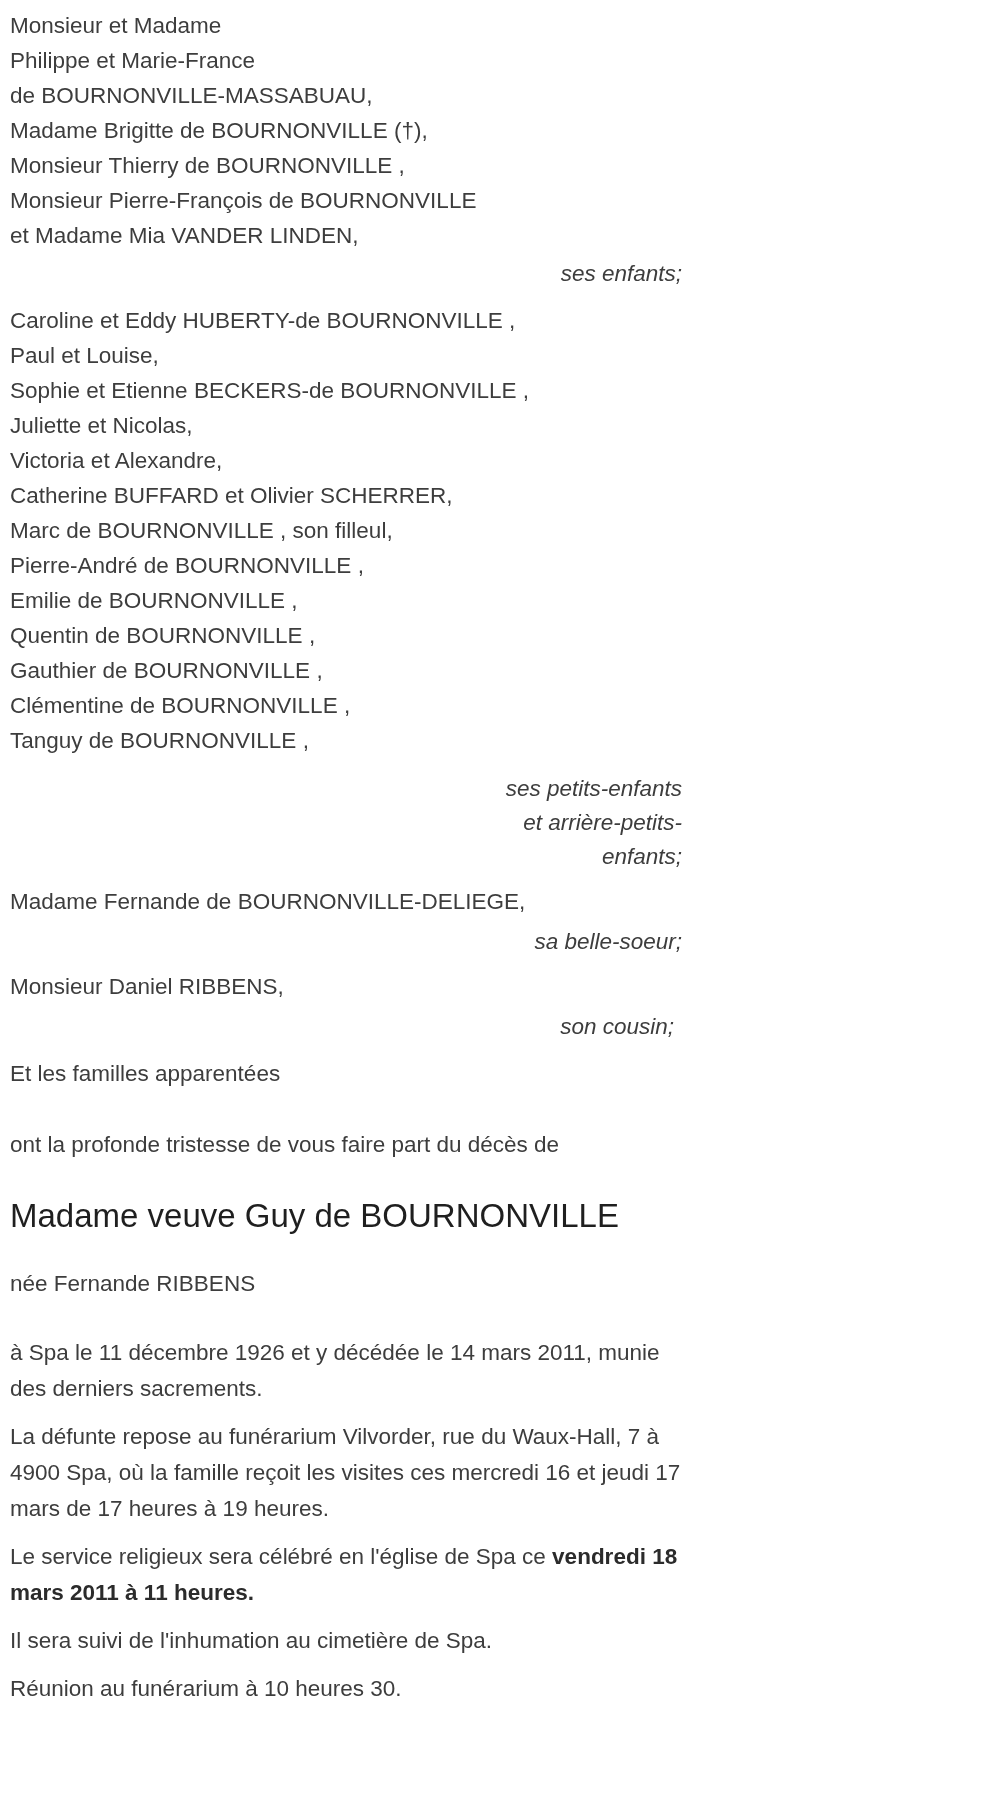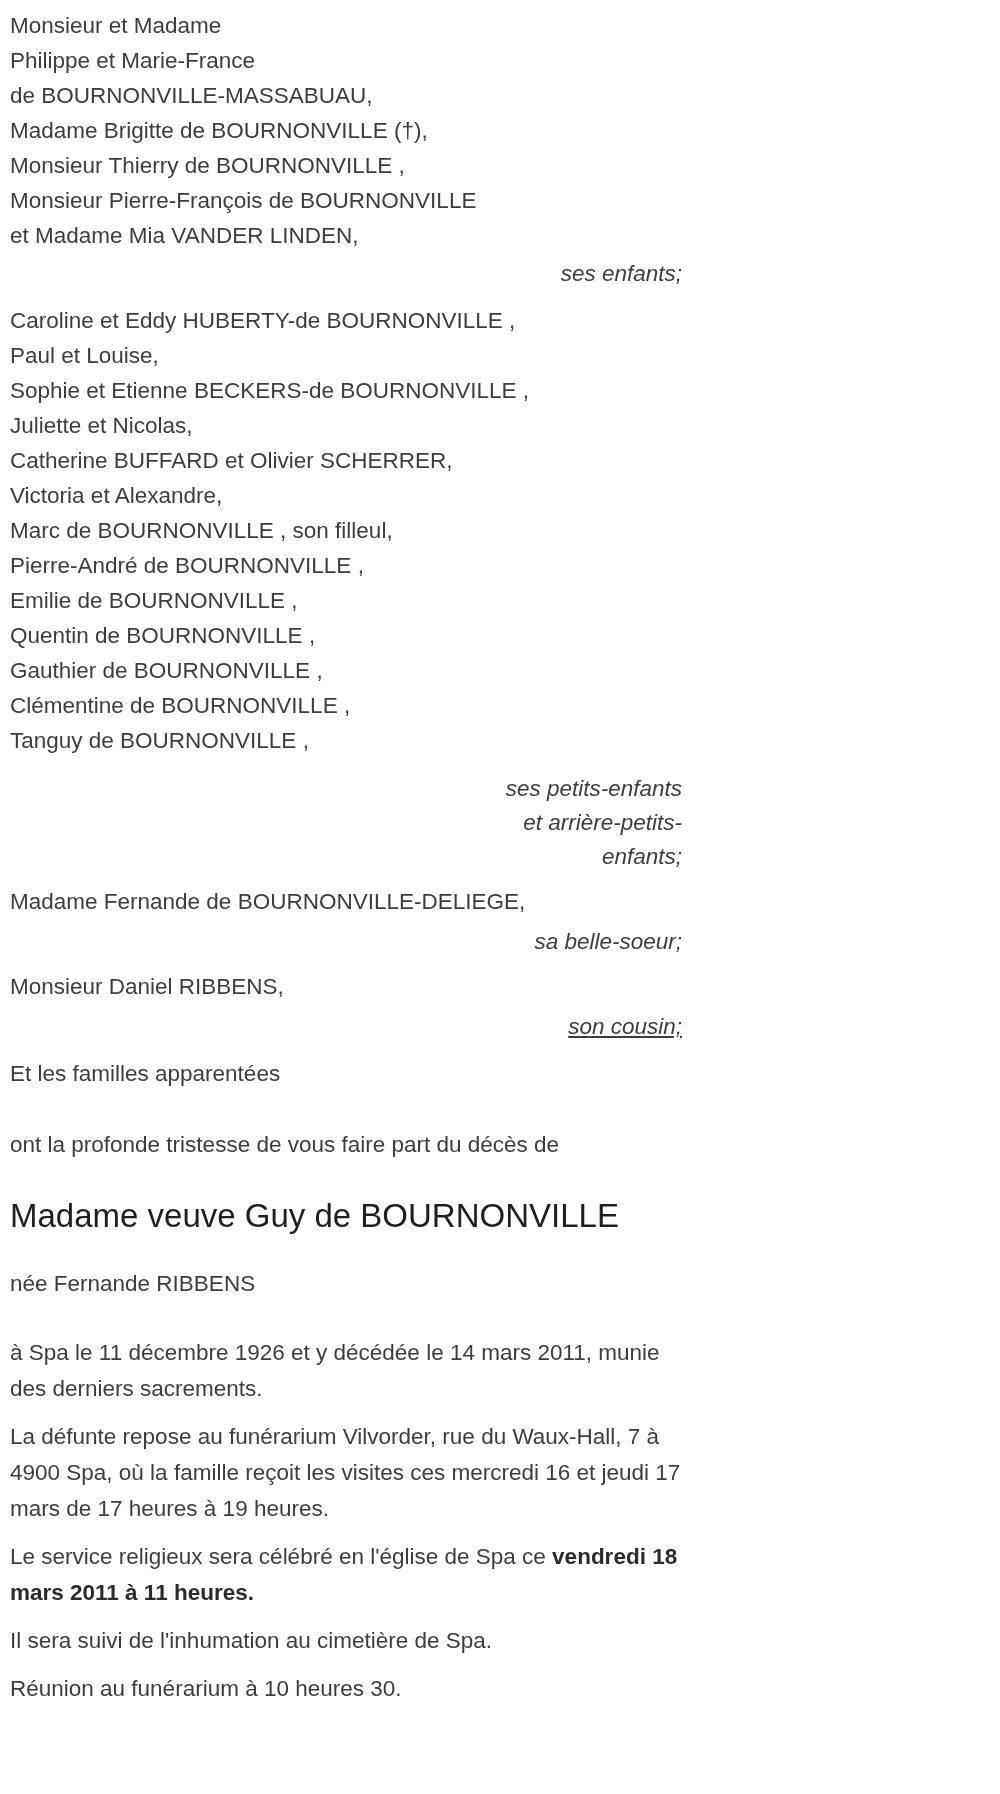--- a/index.html
+++ b/index.html
@@ -79,42 +79,42 @@
 
   <div class="relation" style="margin-top:4px;">ses enfants;</div>
 
   <div class="gap-sm"></div>
 
   <div class="block">
       <div class="line">Caroline et Eddy HUBERTY-de BOURNONVILLE ,</div>
       <div class="line">Paul et Louise,</div>
       <div class="line">Sophie et Etienne BECKERS-de BOURNONVILLE ,</div>
       <div class="line">Juliette et Nicolas,</div>
+      <div class="line">Victoria et Alexandre,</div>
       <div class="line">Catherine BUFFARD et Olivier SCHERRER,</div>
-      <div class="line">Victoria et Alexandre,</div>
       <div class="line">Marc de BOURNONVILLE , son filleul,</div>
       <div class="line">Pierre-André de BOURNONVILLE ,</div>
       <div class="line">Emilie de BOURNONVILLE ,</div>
       <div class="line">Quentin de BOURNONVILLE ,</div>
       <div class="line">Gauthier de BOURNONVILLE ,</div>
       <div class="line">Clémentine de BOURNONVILLE ,</div>
       <div class="line">Tanguy de BOURNONVILLE ,</div>
     </div>
 
   <div class="relation-block">
     <div class="relation">ses petits-enfants</div>
     <div class="relation">et arrière-petits-</div>
     <div class="relation">enfants;</div>
   </div>
 
   <div class="single-line">Madame Fernande de BOURNONVILLE-DELIEGE,</div>
   <div class="relation" style="margin:6px 0 10px 0;">sa belle-soeur;</div>
 
   <div class="single-line">Monsieur Daniel RIBBENS,</div>
-  <div class="relation" style="margin:6px 0 12px 0;text-decoration:underline;">son cousin;</div>
+  <div class="relation" style="margin:6px 8px 12px 0;">son cousin;</div>
 
   <div class="single-line">Et les familles apparentées</div>
 
   <div class="gap-lg"></div>
 
   <div class="single-line">ont la profonde tristesse de vous faire part du décès de</div>
 
   <div class="deceased-name">Madame veuve Guy de BOURNONVILLE</div>
 
   <div class="single-line">née Fernande RIBBENS</div>

